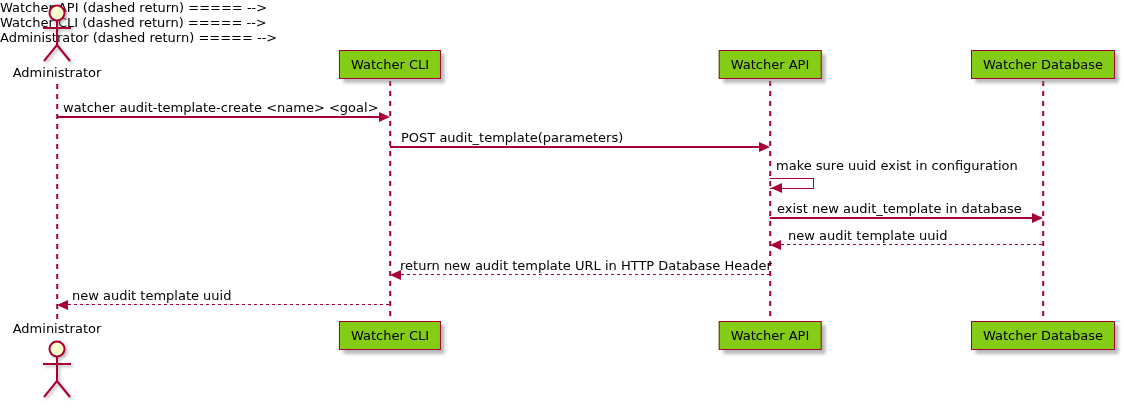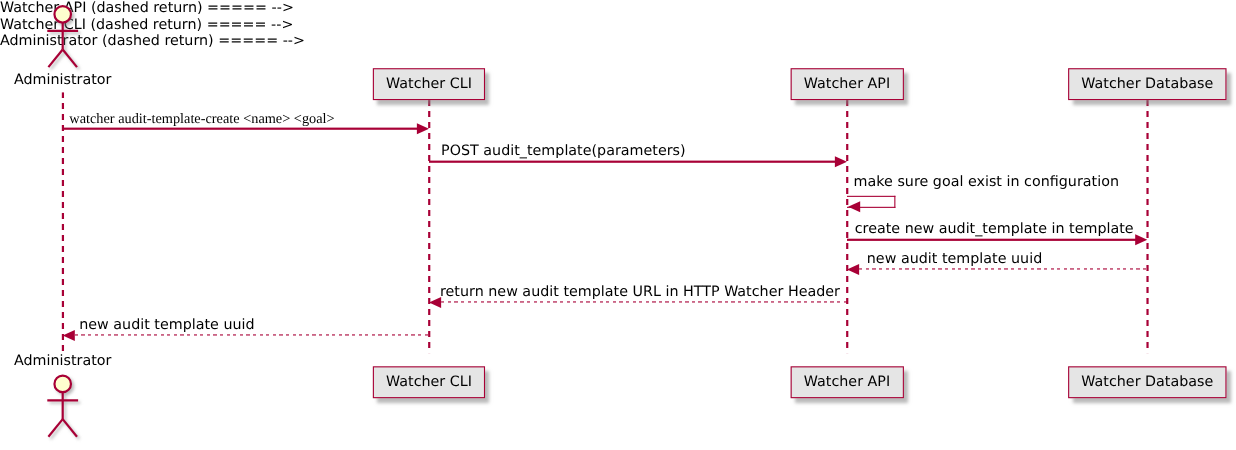--- a/index.html
+++ b/index.html
@@ -3,24 +3,23 @@
 <meta charset="utf-8">
 <style>
   html,body { margin:0; padding:0; background:#ffffff; }
   .diagram {
     position:relative; width:1124px; height:409px; background:#ffffff;
     font-family:"DejaVu Sans","Liberation Sans",sans-serif;
     font-size:13px; color:#000; overflow:hidden;
   }
   .participant {
     position:absolute; transform:translateX(-50%);
-    background:#e5e5e5; border:1.6px solid #A80036;
+    background:#84cc16; border:1.6px solid #A80036;
     padding:5px 11px; line-height:17px; white-space:nowrap;
     box-shadow:4px 4px 3px rgba(130,130,130,0.55);
-    margin-top:12px;
   }
   .lifeline {
     position:absolute; width:1.6px; transform:translateX(-50%);
     background:repeating-linear-gradient(to bottom,#A80036 0 5px,transparent 5px 10px);
   }
   .msg-label { position:absolute; white-space:nowrap; line-height:15px; }
   .msg-line-solid { position:absolute; height:1.6px; background:#A80036; }
   .msg-line-dashed {
     position:absolute; height:1.4px;
     background:repeating-linear-gradient(to right,#A80036 0 3px,transparent 3px 6px);
@@ -55,56 +54,56 @@
   <div class="lifeline" style="left:390px;  top:81px; height:240px;"></div>
   <div class="lifeline" style="left:770px;  top:81px; height:240px;"></div>
   <div class="lifeline" style="left:1043px; top:81px; height:240px;"></div>
 
   
   <div class="participant" style="left:390px;  top:50px;">Watcher CLI</div>
   <div class="participant" style="left:770px;  top:50px;">Watcher API</div>
   <div class="participant" style="left:1043px; top:50px;">Watcher Database</div>
 
   
-  <div class="msg-label" style="left:63px; top:100px;font-family:Liberation Serif, serif;">watcher audit-template-create &lt;name&gt; &lt;goal&gt;</div>
+  <div class="msg-label" style="left:63px; top:100px;">watcher audit-template-create &lt;name&gt; &lt;goal&gt;</div>
   <div>
     <div class="msg-line-solid" style="left:57px; top:116px; width:323px;"></div>
     <div class="ah ah-right" style="left:379px; top:112px;"></div>
   </div>
 
   
   <div class="msg-label" style="left:401px; top:130px;">POST audit_template(parameters)</div>
   <div>
     <div class="msg-line-solid" style="left:390px; top:146px; width:370px;"></div>
     <div class="ah ah-right" style="left:759px; top:142px;"></div>
   </div>
 
   
-  <div class="msg-label" style="left:776px; top:158px;">make sure goal exist in configuration</div>
+  <div class="msg-label" style="left:776px; top:158px;">make sure uuid exist in configuration</div>
   <div>
     <div class="self-loop"></div>
     <div class="ah ah-left" style="left:771px; top:183px;"></div>
   </div>
 
   
-  <div class="msg-label" style="left:777px; top:201px;">create new audit_template in template</div>
+  <div class="msg-label" style="left:777px; top:201px;">exist new audit_template in database</div>
   <div>
     <div class="msg-line-solid" style="left:770px; top:217px; width:263px;"></div>
     <div class="ah ah-right" style="left:1032px; top:213px;"></div>
   </div>
 
    Watcher API (dashed return) ===== --&gt;
   <div class="msg-label" style="left:788px; top:228px;">new audit template uuid</div>
   <div>
     <div class="msg-line-dashed" style="left:781px; top:244px; width:262px;"></div>
     <div class="ah ah-left" style="left:770px; top:240px;"></div>
   </div>
 
    Watcher CLI (dashed return) ===== --&gt;
-  <div class="msg-label" style="left:400px; top:258px;">return new audit template URL in HTTP Watcher Header</div>
+  <div class="msg-label" style="left:400px; top:258px;">return new audit template URL in HTTP Database Header</div>
   <div>
     <div class="msg-line-dashed" style="left:401px; top:274px; width:369px;"></div>
     <div class="ah ah-left" style="left:390px; top:270px;"></div>
   </div>
 
    Administrator (dashed return) ===== --&gt;
   <div class="msg-label" style="left:72px; top:288px;">new audit template uuid</div>
   <div>
     <div class="msg-line-dashed" style="left:68px; top:304px; width:322px;"></div>
     <div class="ah ah-left" style="left:57px; top:300px;"></div>

